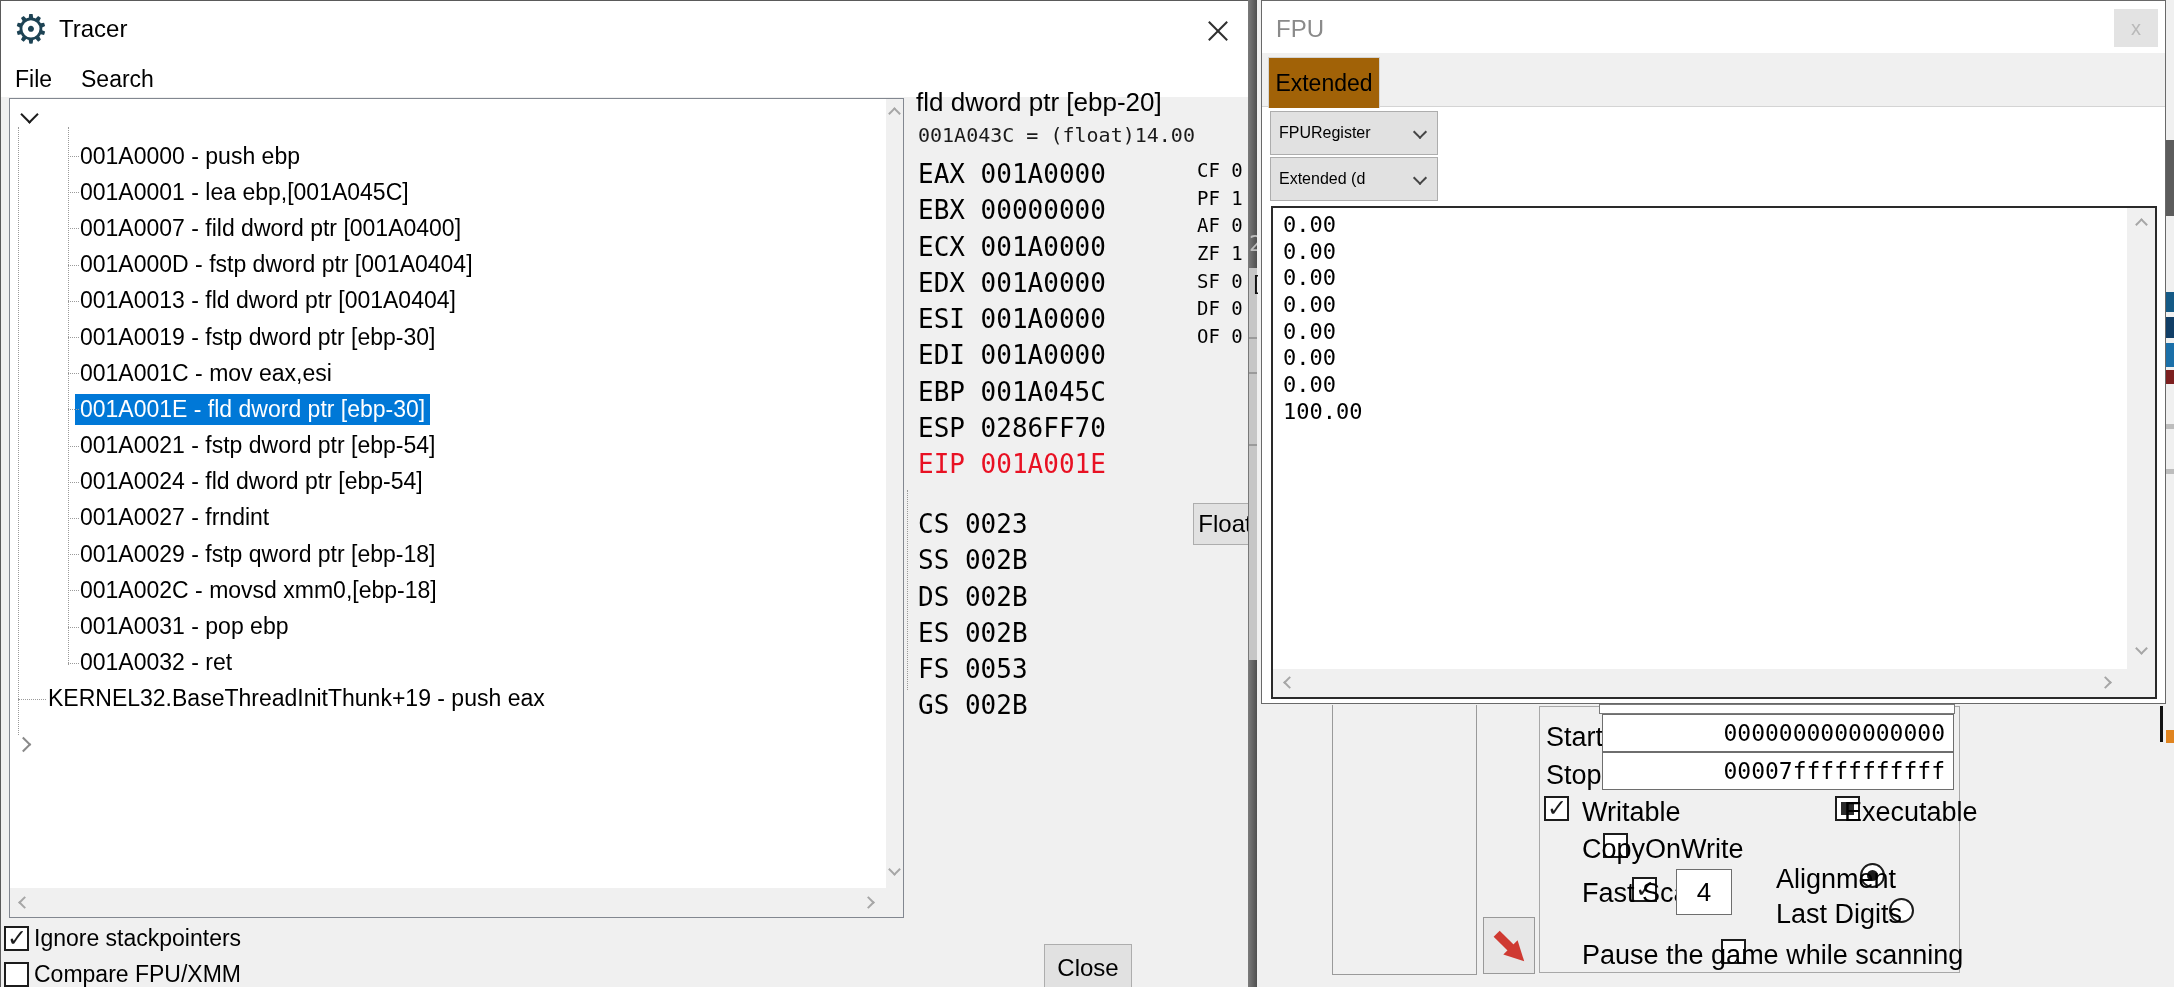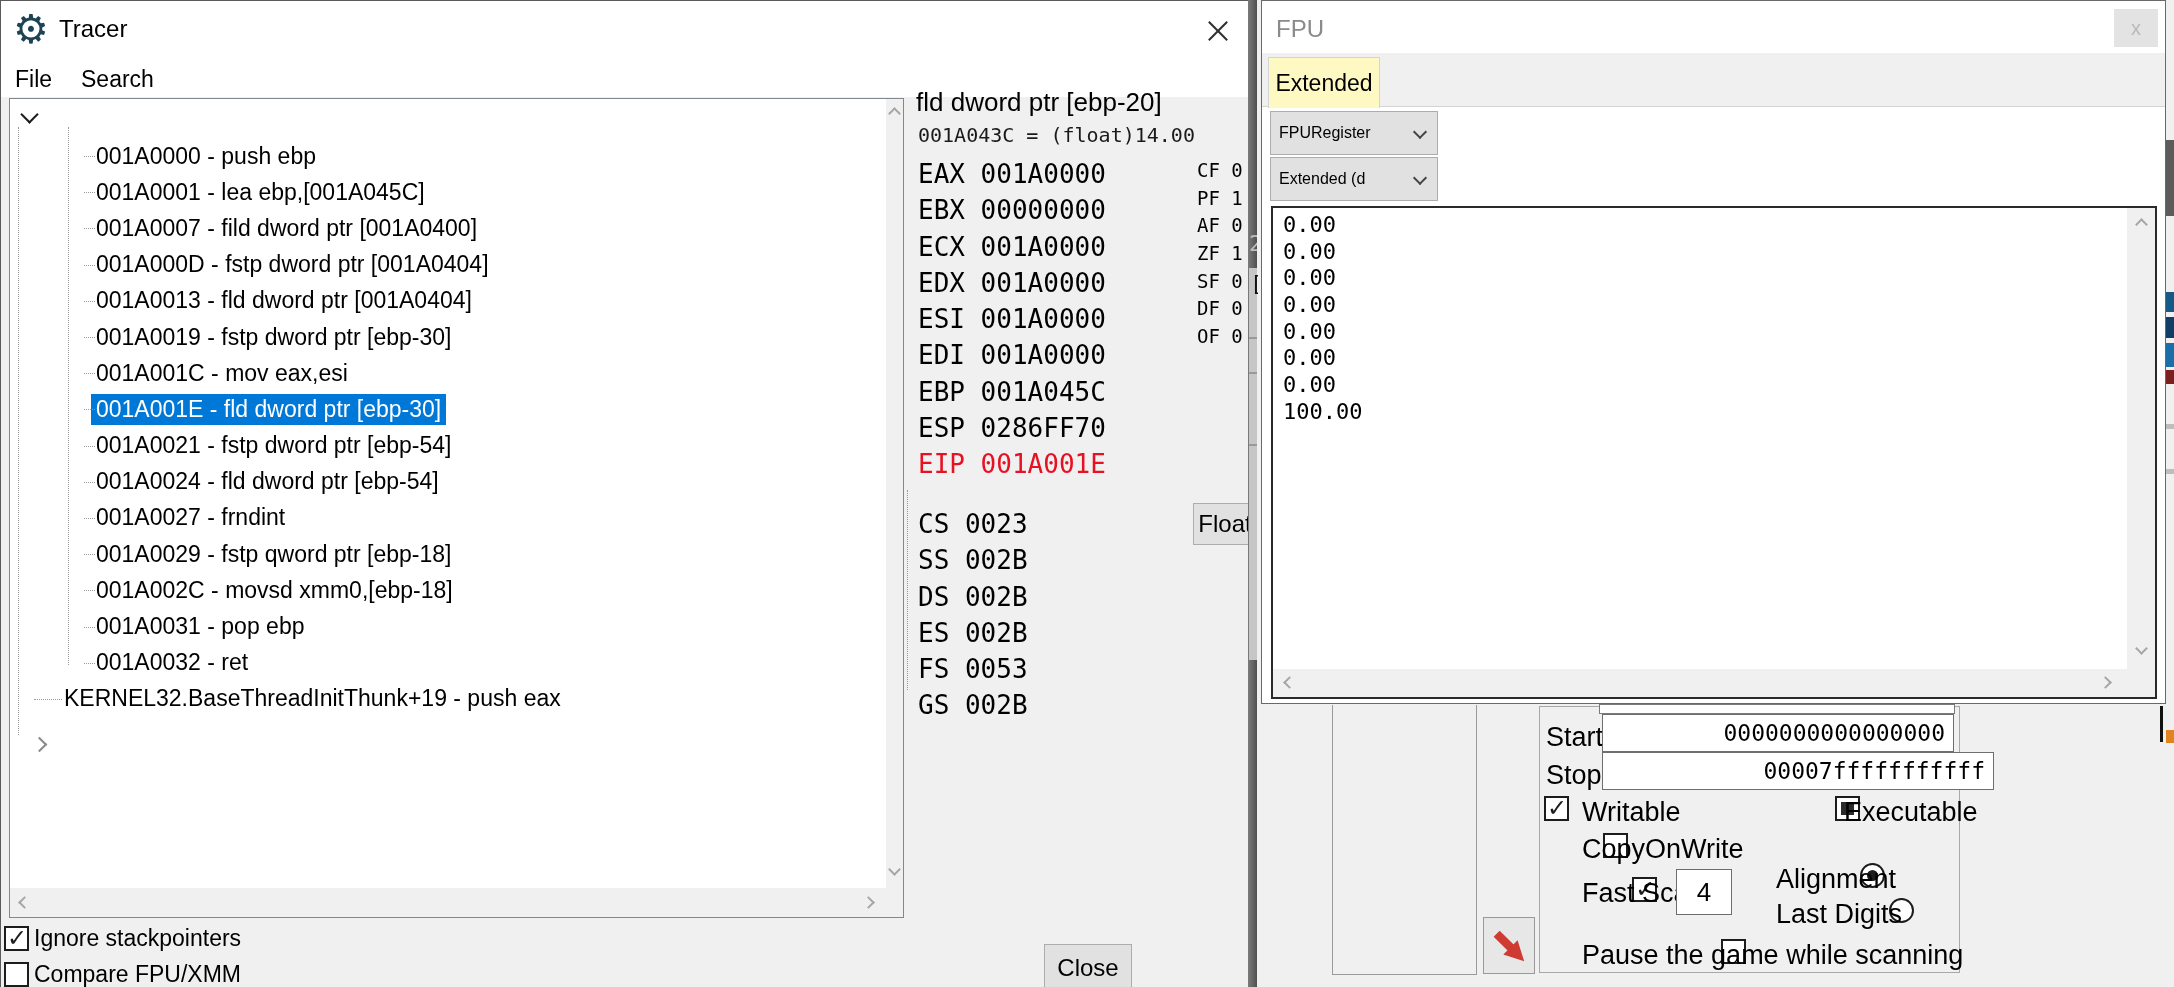--- a/index.html
+++ b/index.html
@@ -43,21 +43,21 @@
   #menu-file{left:8px;}
   #menu-search{left:74px;}
 
   
   #tree-box{left:8px;top:97px;width:895px;height:820px;background:#fff;
     border:1px solid #828790;box-sizing:border-box;overflow:hidden;}
   #tree-root-chevron{left:13px;top:8px;color:#1c1c1c;}
   #tree-root-chevron .chev{width:11px;height:11px;border-width:2.5px;}
   #tree-vline-inner{left:58px;top:28px;height:538px;border-left:1px dotted #9a9a9a;}
   #tree-vline-outer{left:8px;top:28px;height:608px;border-left:1px dotted #9a9a9a;}
-  #tree-rows{left:0;top:39px;width:876px;padding-left:16px;}
+  #tree-rows{left:0;top:39px;width:876px;}
   .tree-row{height:36.2px;display:flex;align-items:center;position:relative;
     font-size:23px;color:#000;white-space:nowrap;}
   .tree-row.lvl2{padding-left:70px;}
   .tree-row.lvl1{padding-left:38px;}
   .tree-row::before{content:"";position:absolute;top:50%;border-top:1px dotted #9a9a9a;}
   .tree-row.lvl2::before{left:58px;width:11px;}
   .tree-row.lvl1::before{left:8px;width:28px;}
   .tree-row.expandable::before{display:none;}
   .tree-row .twisty{position:absolute;left:8px;top:50%;margin-top:-6px;color:#8a8a8a;}
   .tlabel.sel-label{background:#0078d7;color:#fff;padding:2px 5px;margin-left:-5px;}
@@ -94,21 +94,21 @@
   .frag-tick{position:absolute;left:1249px;width:8px;height:2px;background:#9a9a9a;}
 
   
   #fpu{left:1261px;top:0;width:905px;height:704px;background:#fff;
     border:1px solid #696969;box-sizing:border-box;}
   #fpu-title{left:14px;top:14px;font-size:24px;color:#8a8a8a;}
   #fpu-close{left:852px;top:8px;width:44px;height:38px;background:#e3e3e3;
     display:flex;align-items:center;justify-content:center;font-size:20px;color:#b9b9b9;}
   #fpu-tabstrip{left:0;top:52px;width:903px;height:54px;background:#f0f0f0;
     border-bottom:1px solid #d4d4d4;box-sizing:border-box;}
-  #fpu-tab{left:6px;top:56px;width:112px;height:51px;background:#fef9c3;
+  #fpu-tab{left:6px;top:56px;width:112px;height:51px;background:#a16207;
     border:1px solid #d4d4d4;border-bottom:none;box-sizing:border-box;
     display:flex;align-items:center;justify-content:center;font-size:23px;color:#000;z-index:2;}
   .dropdown{position:absolute;background:#e1e1e1;border:1px solid #adadad;box-sizing:border-box;
     font-size:16px;color:#000;display:flex;align-items:center;padding-left:8px;white-space:nowrap;overflow:hidden;}
   .dropdown .chev{position:absolute;right:12px;top:15px;width:8px;height:8px;color:#454545;}
   #fpu-dd1{left:8px;top:110px;width:168px;height:44px;}
   #fpu-dd2{left:8px;top:156px;width:168px;height:44px;}
   #fpu-list{left:9px;top:205px;width:886px;height:493px;background:#fff;
     border:2px solid #2a2a2a;box-sizing:border-box;overflow:hidden;}
   #fpu-rows{position:absolute;left:10px;top:4px;}
@@ -125,21 +125,21 @@
   #scan-box{left:1539px;top:706px;width:421px;height:267px;border:1px solid #a8a8a8;box-sizing:border-box;}
   #value-sliver{left:1599px;top:704px;width:356px;height:10px;background:#fff;
     border:1px solid #7a7a7a;box-sizing:border-box;}
   .scan-label{position:absolute;font-size:27px;color:#000;}
   .scan-input{position:absolute;background:#fff;border:1px solid #6e6e6e;box-sizing:border-box;
     display:flex;align-items:center;justify-content:flex-end;padding-right:8px;
     font-size:23px;color:#000;}
   #start-label{left:1546px;top:722px;}
   #start-input{left:1602px;top:714px;width:352px;height:38px;}
   #stop-label{left:1546px;top:760px;}
-  #stop-input{left:1602px;top:752px;width:392px;height:38px;}
+  #stop-input{left:1602px;top:752px;width:352px;height:38px;}
   #cb-writable{left:1544px;top:796px;}
   #lb-writable{left:1582px;top:797px;}
   #cb-exec{left:1806px;top:796px;}
   #lb-exec{left:1844px;top:797px;}
   #cb-cow{left:1544px;top:833px;}
   #lb-cow{left:1582px;top:834px;}
   #cb-fast{left:1544px;top:877px;}
   #lb-fast{left:1582px;top:878px;}
   #fast-input{left:1676px;top:869px;width:56px;height:46px;justify-content:center;padding-right:0;font-size:26px;font-family:"Liberation Sans",sans-serif;}
   #rd-align{left:1742px;top:863px;}

